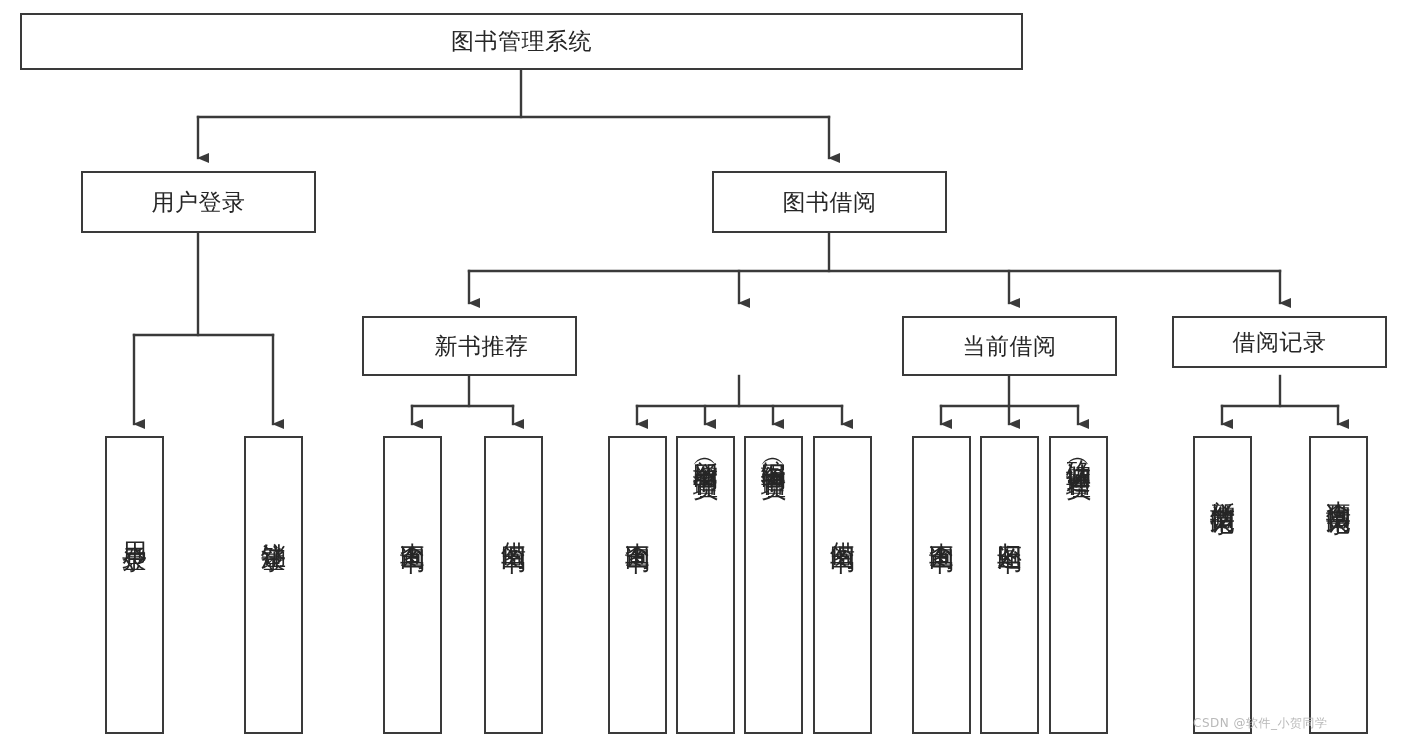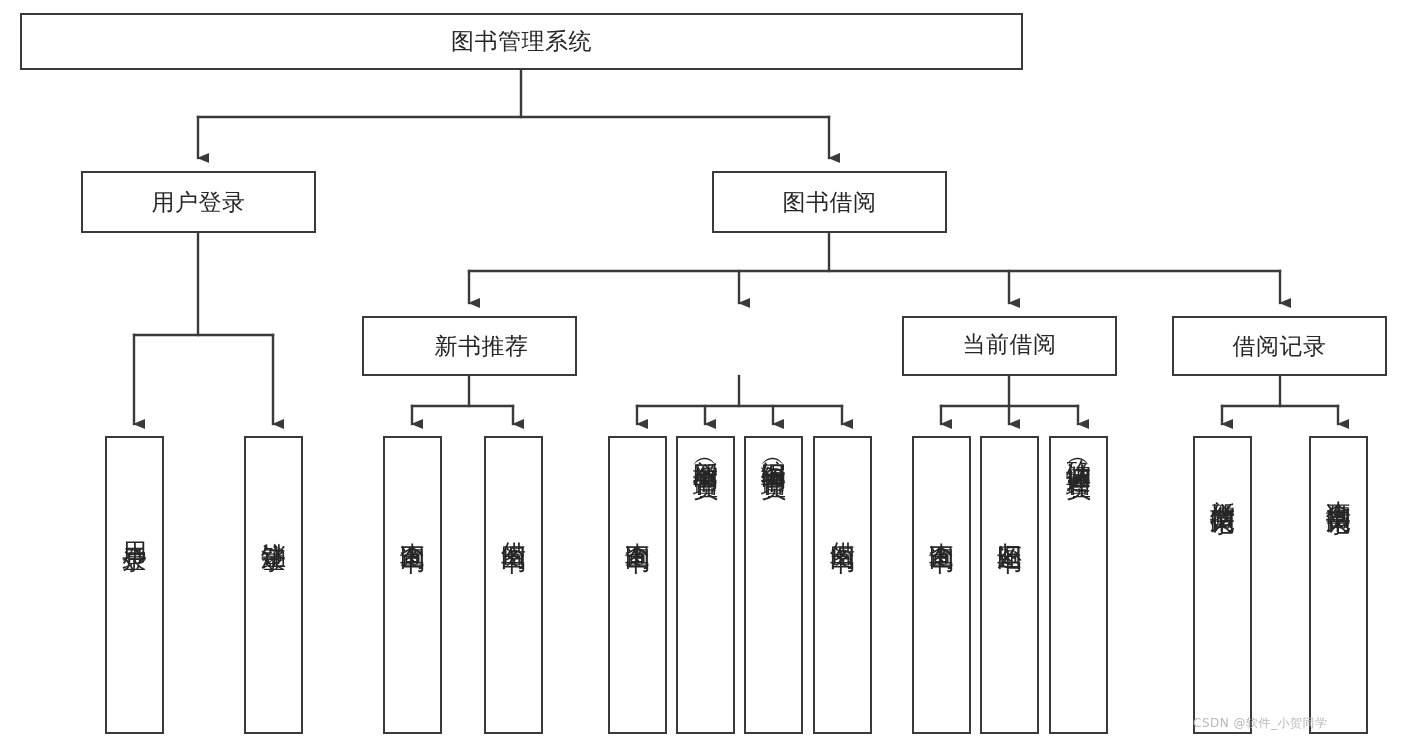--- a/index.html
+++ b/index.html
@@ -141,24 +141,24 @@
   <div class="node h" style="left:81px; top:171px; width:235px; height:62px;">
     <span class="node-label">用户登录</span>
   </div>
   <div class="node h" style="left:712px; top:171px; width:235px; height:62px;">
     <span class="node-label">图书借阅</span>
   </div>
 
   <div class="node h" style="left:362px; top:316px; width:215px; height:60px;padding-left:24px;">
     <span class="node-label">新书推荐</span>
   </div>
-  <div class="node h" style="left:902px; top:316px; width:215px; height:60px;font-family:Liberation Mono, monospace;">
+  <div class="node h" style="left:902px; top:316px; width:215px; height:60px;">
     <span class="node-label">当前借阅</span>
   </div>
-  <div class="node h" style="left:1172px; top:316px; width:215px; height:60px;">
+  <div class="node h" style="left:1172px; top:316px; width:215px; height:52px;">
     <span class="node-label">借阅记录</span>
   </div>
 
   <div class="node v" style="left:105px; top:436px; width:59px; height:298px; padding-top:84px;">
     <span class="node-label">用户登录</span>
   </div>
   <div class="node v" style="left:244px; top:436px; width:59px; height:298px; padding-top:84px;">
     <span class="node-label">注销登录</span>
   </div>
 

